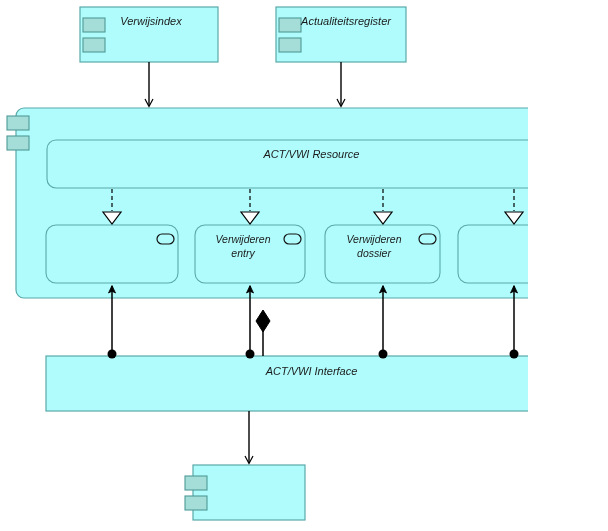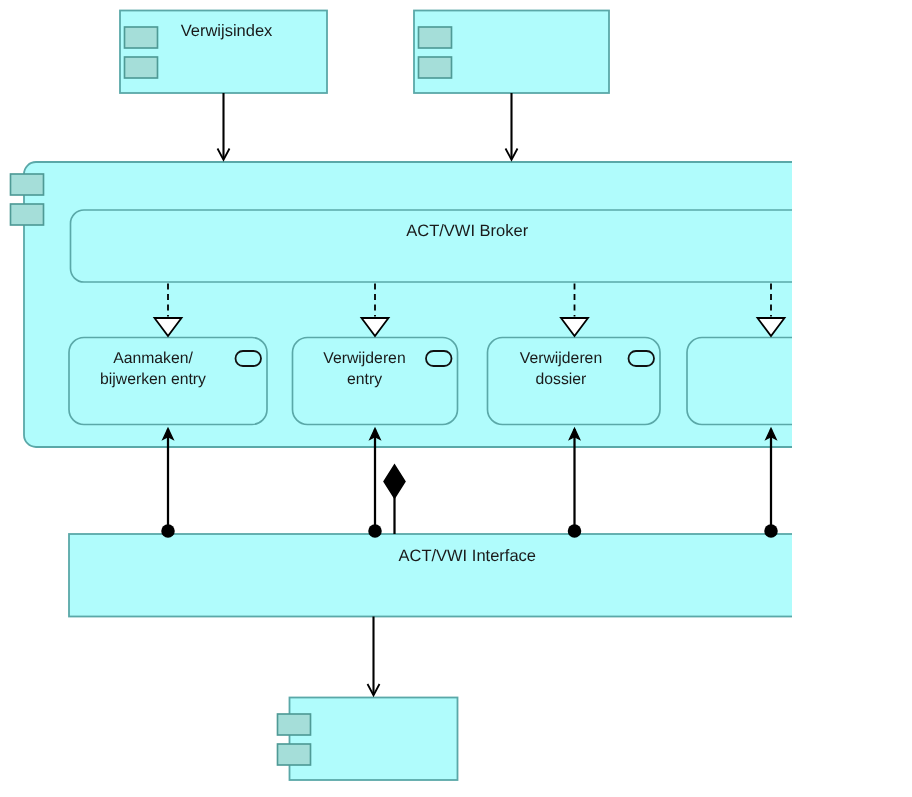--- a/index.html
+++ b/index.html
@@ -9,20 +9,21 @@
   }
   body {
     font-family: "Liberation Sans", sans-serif;
   }
   #diagram-root {
     position: relative;
     width: 528px;
     height: 531px;
     background: #ffffff;
     overflow: hidden;
+    font-style: italic;
   }
   svg.layer {
     position: absolute;
     left: 0;
     top: 0;
     width: 608px;
     height: 531px;
     overflow: visible;
   }
   .node-label {
@@ -151,26 +152,25 @@
     </g>
 
     <g>
       <line x1="263" y1="330" x2="263" y2="356" stroke="#000000" stroke-width="1.5"></line>
       <path d="M263,310 L270,321 L263,332 L256,321 Z" fill="#000000" stroke="#000000" stroke-width="1"></path>
     </g>
   </svg>
 
   <div class="node-label" style="left:96px; top:14px; width:110px;">Verwijsindex</div>
 
+  <div class="node-label" style="left:292px; top:14px; width:108px;">Actualiteitsregister</div>
 
 
-  <div class="node-label" style="left:47px; top:147px; width:529px;">ACT/VWI Broker</div>
+  <div class="node-label" style="left:47px; top:147px; width:529px;">ACT/VWI Resource</div>
 
-  <div class="node-label small" style="left:52px; top:232px; width:100px;">Aanmaken/
-bijwerken entry</div>
 
   <div class="node-label small" style="left:198px; top:232px; width:90px;">Verwijderen
 entry</div>
 
   <div class="node-label small" style="left:328px; top:232px; width:92px;">Verwijderen
 dossier</div>
 
 
   <div class="node-label" style="left:46px; top:364px; width:531px;">ACT/VWI Interface</div>
 

